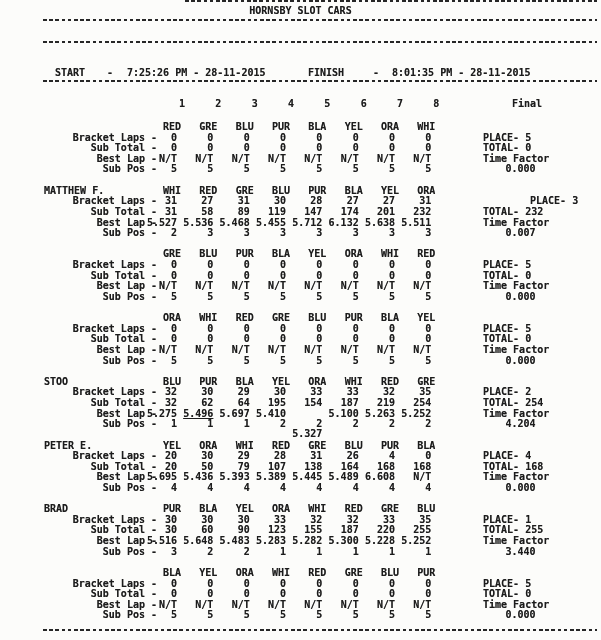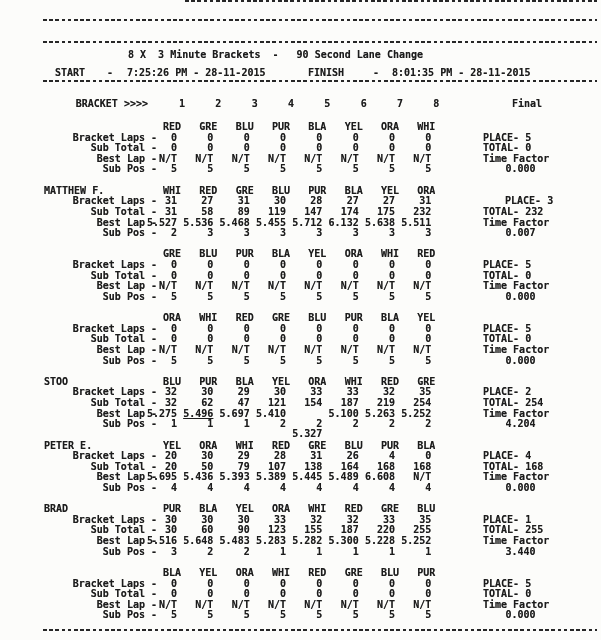--- a/index.html
+++ b/index.html
@@ -29,30 +29,29 @@
 <body>
 
 <div class="doc" id="doc">
 
   <div class="dash" style="left:185px;top:0;width:412px;"></div>
   <div class="dash" style="left:43px;top:19px;width:554px;"></div>
   <div class="dash" style="left:43px;top:41px;width:554px;"></div>
   <div class="dash" style="left:43px;top:80px;width:554px;"></div>
   <div class="dash" style="left:43px;top:629px;width:554px;"></div>
 
-  <div class="cell" style="top:49px;left:128px;">8 X  3 Minute Brackets  -   90 Second Lane Change</div>
+  <div class="cell c full" style="top:5px;">HORNSBY SLOT CARS</div>
 
   <div class="cell" style="top:67px;left:55px;">START</div>
   <div class="cell" style="top:67px;left:107px;">-</div>
   <div class="cell" style="top:67px;left:127px;">7:25:26 PM - 28-11-2015</div>
   <div class="cell" style="top:67px;left:308px;">FINISH</div>
   <div class="cell" style="top:67px;left:373px;">-</div>
   <div class="cell" style="top:67px;left:392px;">8:01:35 PM - 28-11-2015</div>
 
-<div class="cell r" style="left: 0px; top: 98px; width: 148px;">BRACKET &gt;&gt;&gt;&gt;</div>
     <div class="cell r" style="left: 125px; top: 98px; width: 60px;">1</div>
     <div class="cell r" style="left: 161.3px; top: 98px; width: 60px;">2</div>
     <div class="cell r" style="left: 197.7px; top: 98px; width: 60px;">3</div>
     <div class="cell r" style="left: 234px; top: 98px; width: 60px;">4</div>
     <div class="cell r" style="left: 270.3px; top: 98px; width: 60px;">5</div>
     <div class="cell r" style="left: 306.7px; top: 98px; width: 60px;">6</div>
     <div class="cell r" style="left: 343px; top: 98px; width: 60px;">7</div>
     <div class="cell r" style="left: 379.3px; top: 98px; width: 60px;">8</div>
     <div class="cell" style="left: 512px; top: 98px;">Final</div>
     <div class="cell r" style="left: 121px; top: 121px; width: 60px;">RED</div>
@@ -121,41 +120,41 @@
     <div class="cell r" style="left: 298.7px; top: 195px; width: 60px;">27</div>
     <div class="cell r" style="left: 335px; top: 195px; width: 60px;">27</div>
     <div class="cell r" style="left: 371.3px; top: 195px; width: 60px;">31</div>
     <div class="cell r" style="left: 0px; top: 206px; width: 157px;">Sub Total -</div>
     <div class="cell r" style="left: 117px; top: 206px; width: 60px;">31</div>
     <div class="cell r" style="left: 153.3px; top: 206px; width: 60px;">58</div>
     <div class="cell r" style="left: 189.7px; top: 206px; width: 60px;">89</div>
     <div class="cell r" style="left: 226px; top: 206px; width: 60px;">119</div>
     <div class="cell r" style="left: 262.3px; top: 206px; width: 60px;">147</div>
     <div class="cell r" style="left: 298.7px; top: 206px; width: 60px;">174</div>
-    <div class="cell r" style="left: 335px; top: 206px; width: 60px;">175</div>
+    <div class="cell r" style="left: 335px; top: 206px; width: 60px;">201</div>
     <div class="cell r" style="left: 371.3px; top: 206px; width: 60px;">232</div>
     <div class="cell r" style="left: 0px; top: 217px; width: 157px;">Best Lap -</div>
     <div class="cell r" style="left: 117px; top: 217px; width: 60px;">5.527</div>
     <div class="cell r" style="left: 153.3px; top: 217px; width: 60px;">5.536</div>
     <div class="cell r" style="left: 189.7px; top: 217px; width: 60px;">5.468</div>
     <div class="cell r" style="left: 226px; top: 217px; width: 60px;">5.455</div>
     <div class="cell r" style="left: 262.3px; top: 217px; width: 60px;">5.712</div>
     <div class="cell r" style="left: 298.7px; top: 217px; width: 60px;">6.132</div>
     <div class="cell r" style="left: 335px; top: 217px; width: 60px;">5.638</div>
     <div class="cell r" style="left: 371.3px; top: 217px; width: 60px;">5.511</div>
     <div class="cell r" style="left: 0px; top: 227px; width: 157px;">Sub Pos -</div>
     <div class="cell r" style="left: 117px; top: 227px; width: 60px;">2</div>
     <div class="cell r" style="left: 153.3px; top: 227px; width: 60px;">3</div>
     <div class="cell r" style="left: 189.7px; top: 227px; width: 60px;">3</div>
     <div class="cell r" style="left: 226px; top: 227px; width: 60px;">3</div>
     <div class="cell r" style="left: 262.3px; top: 227px; width: 60px;">3</div>
     <div class="cell r" style="left: 298.7px; top: 227px; width: 60px;">3</div>
     <div class="cell r" style="left: 335px; top: 227px; width: 60px;">3</div>
     <div class="cell r" style="left: 371.3px; top: 227px; width: 60px;">3</div>
-    <div class="cell" style="left: 469px; top: 195px; padding-left: 36px;"><span>PLACE-</span> <span>3</span></div>
+    <div class="cell" style="left: 494px; top: 195px; padding-left: 36px;"><span>PLACE-</span> <span>3</span></div>
     <div class="cell" style="left: 483px; top: 206px;"><span>TOTAL-</span> <span>232</span></div>
     <div class="cell" style="left: 483px; top: 217px;">Time Factor</div>
     <div class="cell c" style="left: 483px; top: 227px; width: 75px;">0.007</div>
     <div class="cell r" style="left: 121px; top: 248px; width: 60px;">GRE</div>
     <div class="cell r" style="left: 157.3px; top: 248px; width: 60px;">BLU</div>
     <div class="cell r" style="left: 193.7px; top: 248px; width: 60px;">PUR</div>
     <div class="cell r" style="left: 230px; top: 248px; width: 60px;">BLA</div>
     <div class="cell r" style="left: 266.3px; top: 248px; width: 60px;">YEL</div>
     <div class="cell r" style="left: 302.7px; top: 248px; width: 60px;">ORA</div>
     <div class="cell r" style="left: 339px; top: 248px; width: 60px;">WHI</div>
@@ -262,22 +261,22 @@
     <div class="cell r" style="left: 153.3px; top: 386px; width: 60px;">30</div>
     <div class="cell r" style="left: 189.7px; top: 386px; width: 60px;">29</div>
     <div class="cell r" style="left: 226px; top: 386px; width: 60px;">30</div>
     <div class="cell r" style="left: 262.3px; top: 386px; width: 60px;">33</div>
     <div class="cell r" style="left: 298.7px; top: 386px; width: 60px;">33</div>
     <div class="cell r" style="left: 335px; top: 386px; width: 60px;">32</div>
     <div class="cell r" style="left: 371.3px; top: 386px; width: 60px;">35</div>
     <div class="cell r" style="left: 0px; top: 397px; width: 157px;">Sub Total -</div>
     <div class="cell r" style="left: 117px; top: 397px; width: 60px;">32</div>
     <div class="cell r" style="left: 153.3px; top: 397px; width: 60px;">62</div>
-    <div class="cell r" style="left: 189.7px; top: 397px; width: 60px;">47</div>
-    <div class="cell r" style="left: 226px; top: 397px; width: 60px;">121</div>
+    <div class="cell r" style="left: 189.7px; top: 397px; width: 60px;">64</div>
+    <div class="cell r" style="left: 226px; top: 397px; width: 60px;">195</div>
     <div class="cell r" style="left: 262.3px; top: 397px; width: 60px;">154</div>
     <div class="cell r" style="left: 298.7px; top: 397px; width: 60px;">187</div>
     <div class="cell r" style="left: 335px; top: 397px; width: 60px;">219</div>
     <div class="cell r" style="left: 371.3px; top: 397px; width: 60px;">254</div>
     <div class="cell r" style="left: 0px; top: 408px; width: 157px;">Best Lap -</div>
     <div class="cell r" style="left: 117px; top: 408px; width: 60px;">5.275</div>
     <div class="cell r" style="left: 153.3px; top: 408px; width: 60px; text-decoration: underline;">5.496</div>
     <div class="cell r" style="left: 189.7px; top: 408px; width: 60px;">5.697</div>
     <div class="cell r" style="left: 226px; top: 408px; width: 60px;">5.410</div>
     <div class="cell r" style="left: 262.3px; top: 408px; width: 60px; margin-top: 20px;">5.327</div>

